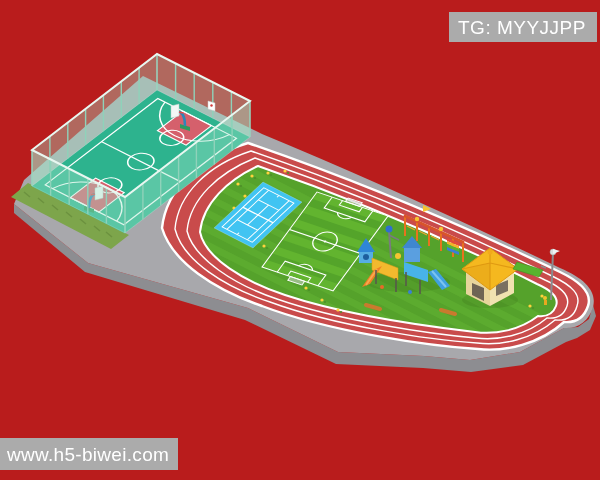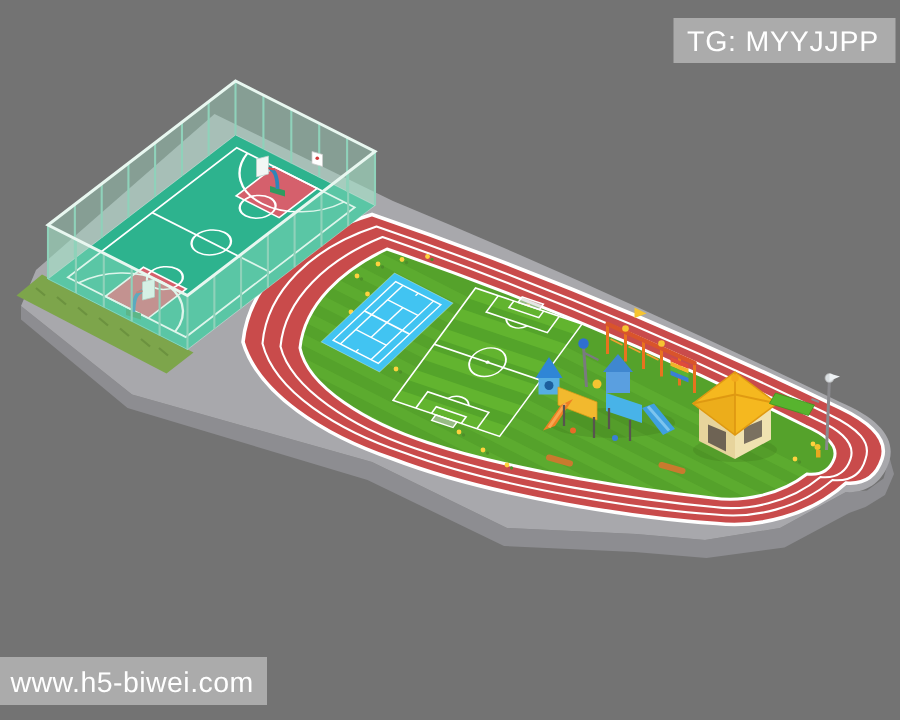--- a/index.html
+++ b/index.html
@@ -1,16 +1,16 @@
 <!DOCTYPE html>
 <html><head>
 <meta charset="utf-8">
 <style>
   html,body{margin:0;padding:0;background:#fff;}
-  .stage{position:relative;width:600px;height:480px;background:#737373;overflow:hidden;
+  .stage{position:relative;width:600px;height:480px;background:#b91c1c;overflow:hidden;
          font-family:"Liberation Sans",sans-serif;}
   svg{position:absolute;left:0;top:0;}
   text{font-family:"Liberation Sans",sans-serif;}
 </style>
 </head>
 <body>
 
 <div class="stage">
 <svg width="600" height="480" viewBox="0 0 600 480">
 

